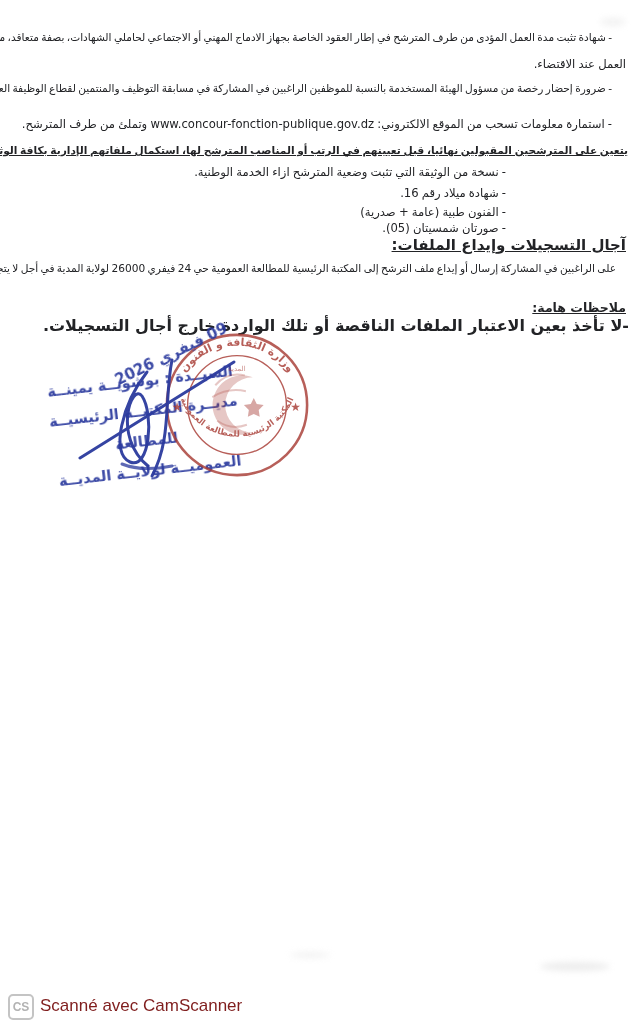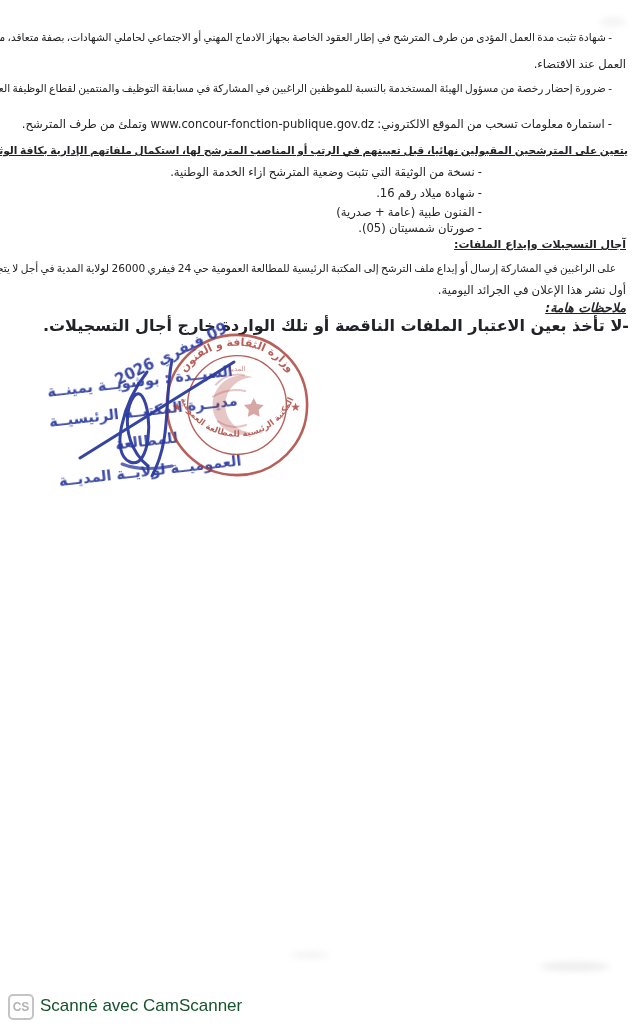--- a/index.html
+++ b/index.html
@@ -9,22 +9,22 @@
     font-family:"DejaVu Sans",sans-serif;color:#1d1d1f;
   }
   .line{
     position:absolute;direction:rtl;text-align:right;white-space:nowrap;
     font-size:12px;line-height:18px;color:#222326;
   }
   .fs-long{font-size:10.6px;word-spacing:-1px;letter-spacing:-0.2px;}
   .fs-med{font-size:11.6px;word-spacing:-0.5px;}
   .bold{font-weight:bold;}
   .underline{text-decoration:underline;}
-  .italic{font-style:italic;margin-left:46px;}
-  .sub{right:152px;margin-left:41px;}
+  .italic{margin-left:46px;}
+  .sub{right:128px;margin-left:41px;}
 
   
   .seal{
     position:absolute;left:158px;top:326px;width:158px;height:158px;
     z-index:3;opacity:0.82;filter:blur(0.4px);
   }
   
   .ink-block{
     position:absolute;left:40px;top:366px;width:210px;z-index:2;
     transform:rotate(-6.5deg);transform-origin:center;
@@ -49,41 +49,40 @@
 
   
   .cs-badge{
     position:absolute;left:8px;top:994px;width:22px;height:22px;
     border:2px solid #c4c4c4;border-radius:5px;
     display:flex;align-items:center;justify-content:center;
     color:#b3b3b3;font-weight:bold;font-size:12px;
     font-family:"Liberation Sans",sans-serif;background:#fff;
   }
   .cs-text{
-    position:absolute;left:40px;top:996px;color:#14532d;font-size:17px;
+    position:absolute;left:40px;top:996px;color:#7f1d1d;font-size:17px;
     font-family:"Liberation Sans",sans-serif;
   }
 </style>
 </head>
 <body>
 
 <div class="page">
 
   <div class="line fs-long" style="top:28px;right:22px;">- شهادة تثبت مدة العمل المؤدى من طرف المترشح في إطار العقود الخاصة بجهاز الادماج المهني أو الاجتماعي لحاملي الشهادات، بصفة متعاقد، مرفقة بنسخة من عقد</div>
   <div class="line fs-med" style="top:55px;right:8px;">العمل عند الاقتضاء.</div>
   <div class="line fs-long" style="top:79px;right:22px;">- ضرورة إحضار رخصة من مسؤول الهيئة المستخدمة بالنسبة للموظفين الراغبين في المشاركة في مسابقة التوظيف والمنتمين لقطاع الوظيفة العمومية، (في حالة عدم</div>
   <div class="line fs-med" style="top:115px;right:22px;">- استمارة معلومات تسحب من الموقع الالكتروني: www.concour-fonction-publique.gov.dz وتملئ من طرف المترشح.</div>
   <div class="line fs-long bold underline" style="top:141px;right:6px;">يتعين على المترشحين المقبولين نهائيا، قبل تعيينهم في الرتب أو المناصب المترشح لها، استكمال ملفاتهم الإدارية بكافة الوثائق الأخرى، لاسيما:</div>
   <div class="line fs-med sub" style="top:163px;">- نسخة من الوثيقة التي تثبت وضعية المترشح ازاء الخدمة الوطنية.</div>
   <div class="line fs-med sub" style="top:184px;">- شهادة ميلاد رقم 16.</div>
   <div class="line fs-med sub" style="top:203px;">- الفنون طبية (عامة + صدرية)</div>
   <div class="line fs-med sub" style="top:219px;">- صورتان شمسيتان (05).</div>
-  <div class="line bold underline" style="top:236px;right:8px;font-size:11px;">آجال التسجيلات وإيداع الملفات:</div>
+  <div class="line bold underline" style="top:236px;right:8px;font-size:15px;">آجال التسجيلات وإيداع الملفات:</div>
   <div class="line fs-long" style="top:259px;right:18px;">على الراغبين في المشاركة إرسال أو إيداع ملف الترشح إلى المكتبة الرئيسية للمطالعة العمومية حي 24 فيفري 26000 لولاية المدية في أجل لا يتجاوز (30) يوم عمل ابتداء من تاريخ</div>
-  <div class="line fs-med" style="top:281px;right:8px;">أول نشر هذا الإعلان في الجرائد اليومية.</div>
   <div class="line bold italic underline" style="top:299px;right:8px;font-size:12.5px;">ملاحظات هامة:</div>
   <div class="line bold" style="top:317px;right:5px;font-size:16px;">-لا تأخذ بعين الاعتبار الملفات الناقصة أو تلك الواردة خارج أجال التسجيلات.</div>
 
   <div class="ink-block">
     <div>السيــدة : بوشويــة يمينــة</div>
     <div>مديــرة المكتبــة الرئيسيــة للمطالعة</div>
     <div>العموميــة لولايــة المديــة</div>
   </div>
 
   <div class="ink-date">09 فيفري 2026</div>

